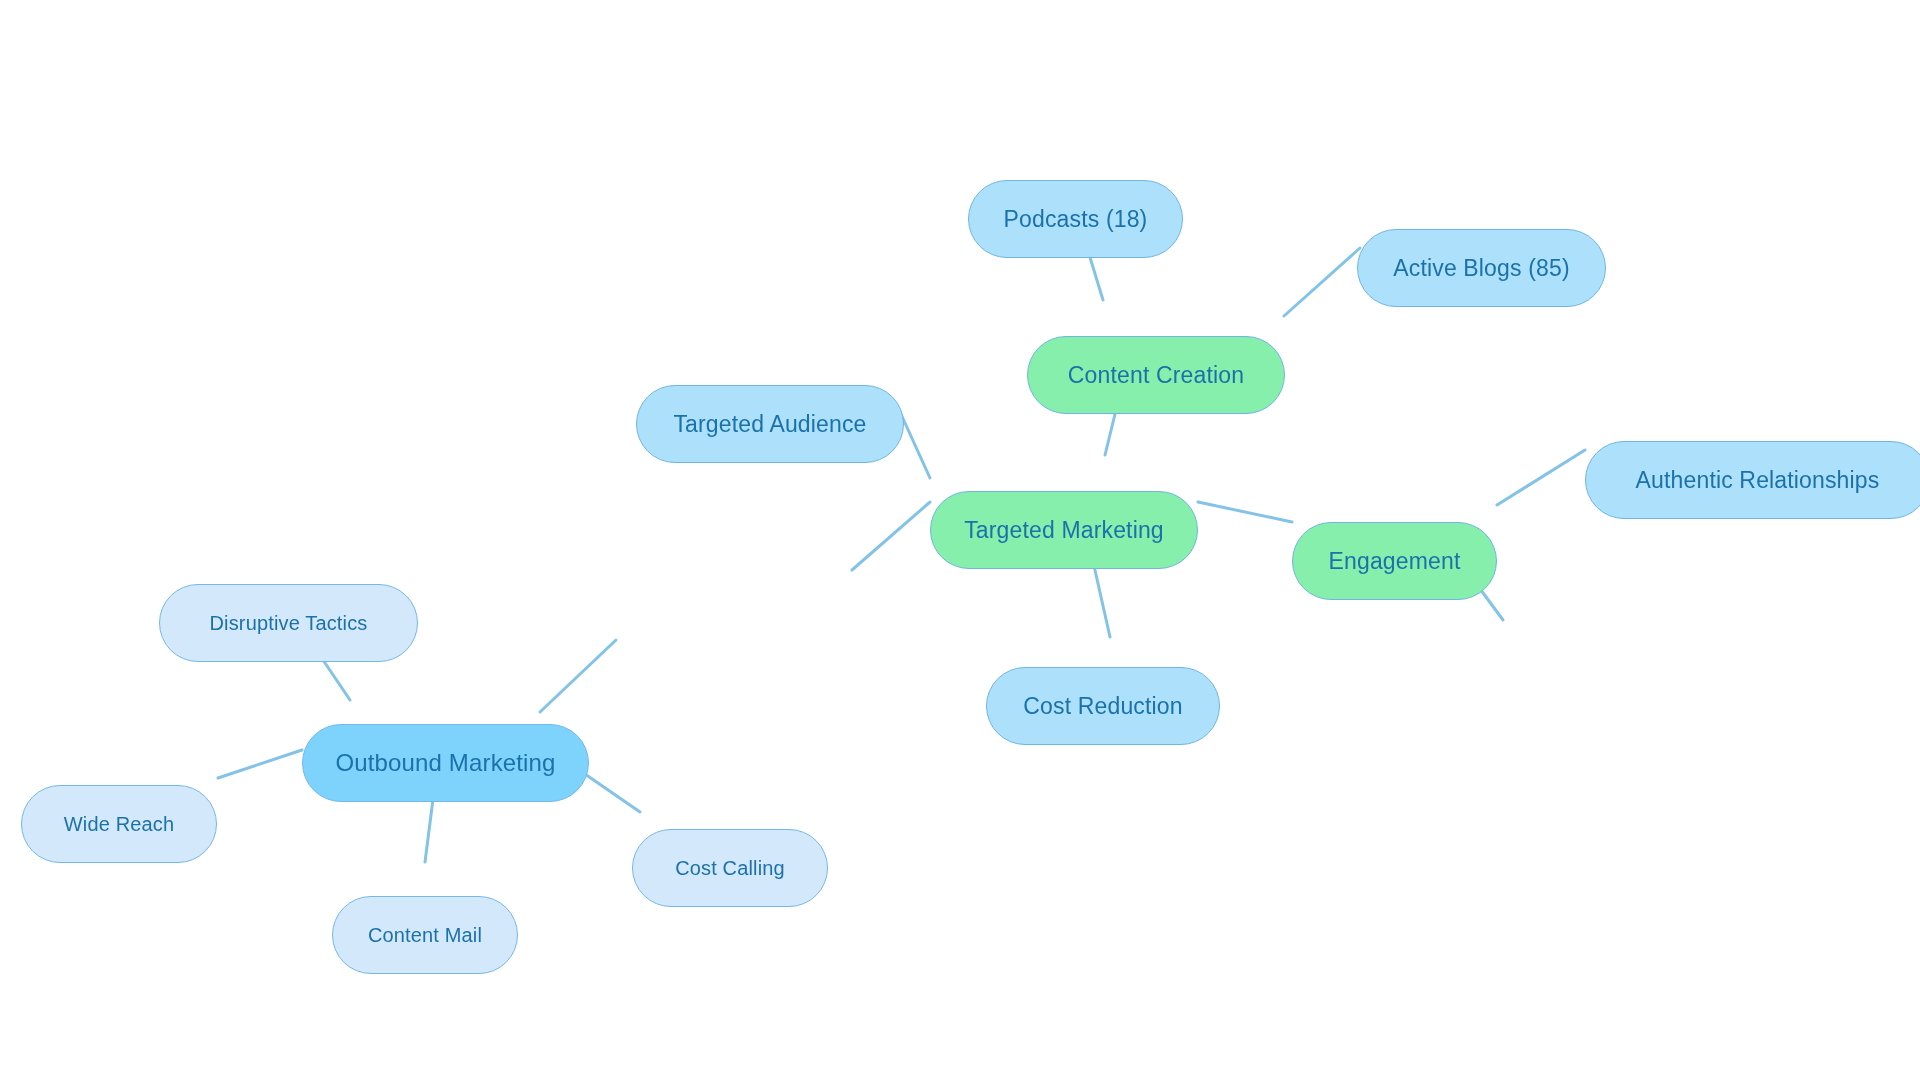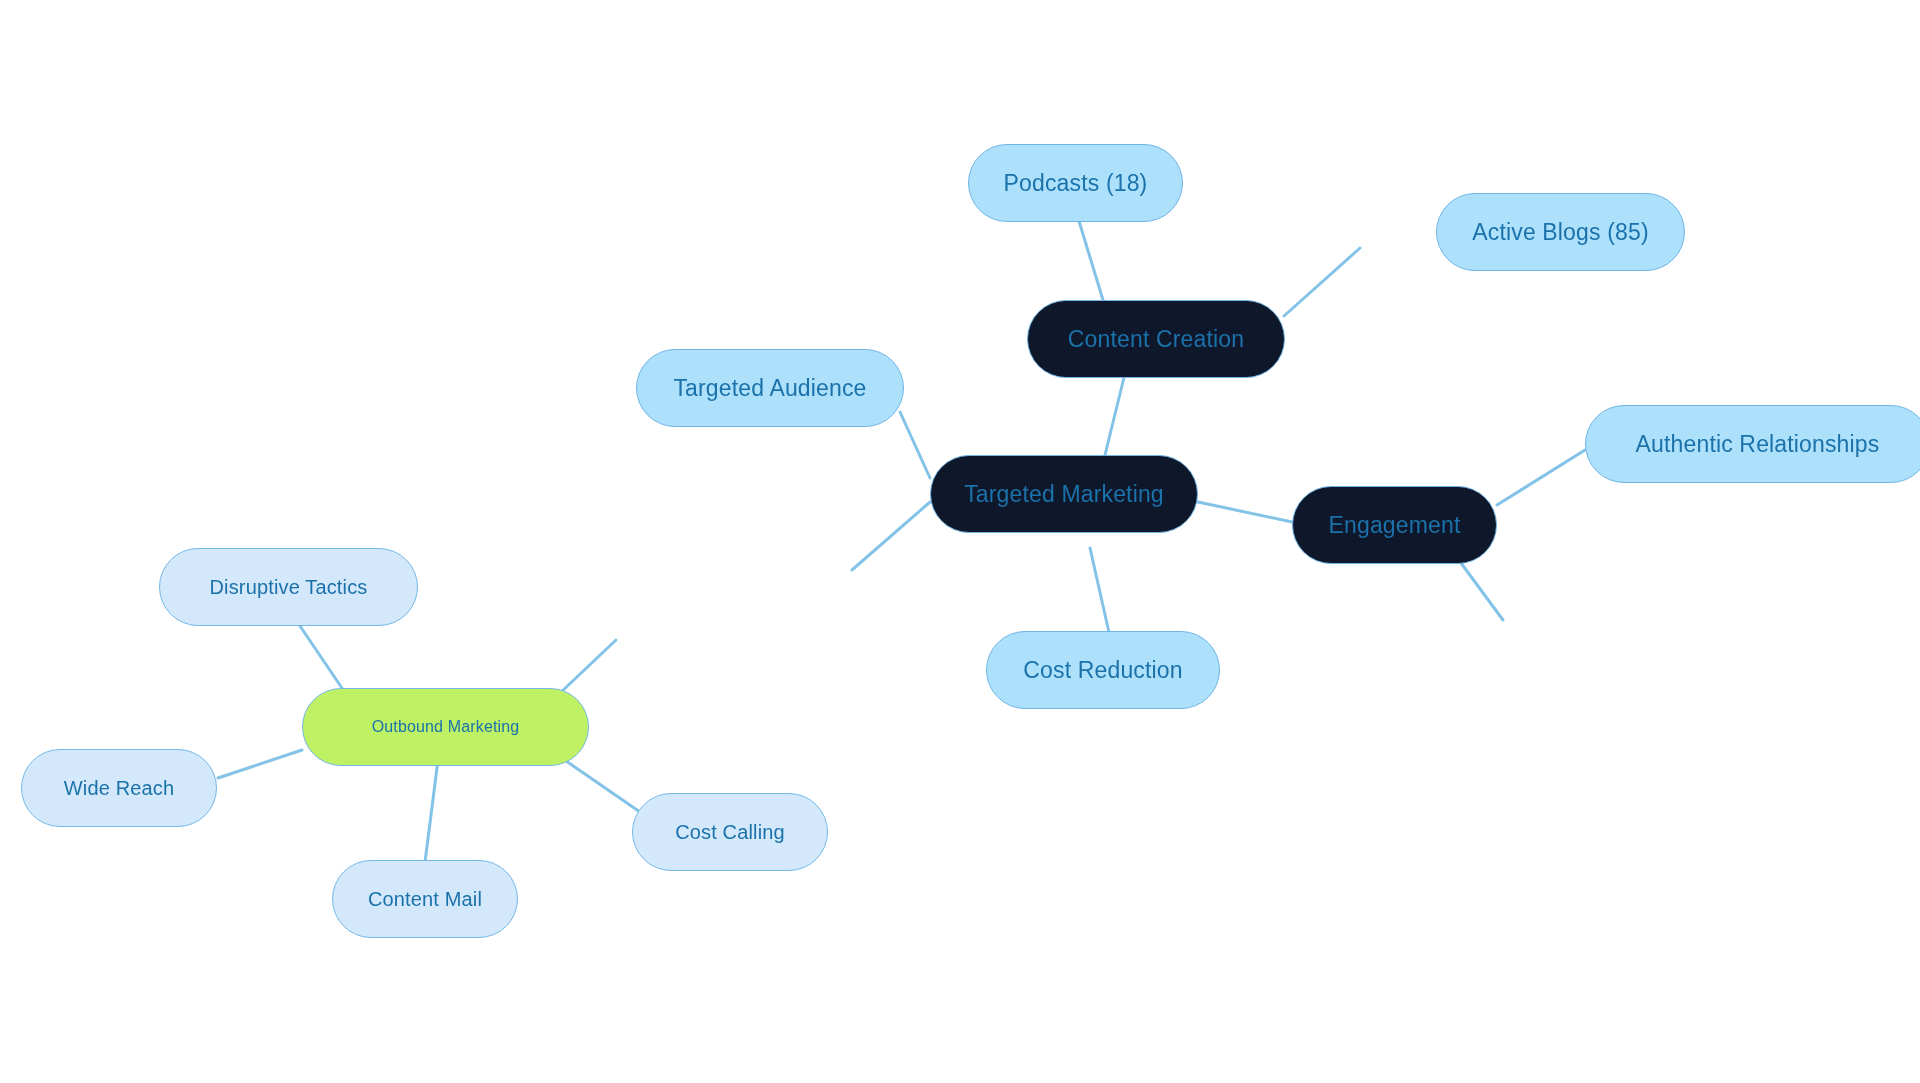--- a/index.html
+++ b/index.html
@@ -30,41 +30,42 @@
     position: absolute;
     box-sizing: border-box;
     display: flex;
     align-items: center;
     justify-content: center;
     text-align: right;
     border-radius: 999px;
     line-height: 1.22;
     white-space: pre-line;
     letter-spacing: 0.15px;
+    margin-top: 36px;
   }
   .node-root {
     background: #111a24;
     color: #ffffff;
     border: 1px solid #111a24;
     font-size: 23px;
   }
   .node-branch {
-    background: #bef264;
+    background: #7dd3fc;
     border: 1px solid #74b8e8;
     color: #1b72ab;
-    font-size: 16px;
+    font-size: 24px;
   }
   .node-leaf-light {
     background: #d3e8fb;
     border: 1px solid #74b8e8;
     color: #1b72ab;
     font-size: 20px;
   }
   .node-branch-strong {
-    background: #0f172a;
+    background: #86efac;
     border: 1px solid #6fb5e6;
     color: #1b72ab;
     font-size: 23px;
   }
   .node-leaf-strong {
     background: #ace0fb;
     border: 1px solid #6fb5e6;
     color: #1b72ab;
     font-size: 23px;
   }
@@ -93,21 +94,21 @@
     </g>
   </svg>
 
 
   <div class="node node-branch-strong" style="left:930px; top:455px; width:268px; height:78px;">Targeted Marketing</div>
 
   <div class="node node-branch-strong" style="left:1027px; top:300px; width:258px; height:78px;">Content Creation</div>
 
   <div class="node node-leaf-strong" style="left:968px; top:144px; width:215px; height:78px;">Podcasts (18)</div>
 
-  <div class="node node-leaf-strong" style="left:1436px; top:193px; width:249px; height:78px;">Active Blogs (85)</div>
+  <div class="node node-leaf-strong" style="left:1357px; top:193px; width:249px; height:78px;">Active Blogs (85)</div>
 
   <div class="node node-leaf-strong" style="left:636px; top:349px; width:268px; height:78px;">Targeted Audience</div>
 
   <div class="node node-leaf-strong" style="left:986px; top:631px; width:234px; height:78px;">Cost Reduction</div>
 
   <div class="node node-branch-strong" style="left:1292px; top:486px; width:205px; height:78px;">Engagement</div>
 
   <div class="node node-leaf-strong" style="left:1585px; top:405px; width:345px; height:78px;">Authentic Relationships</div>
 
 

